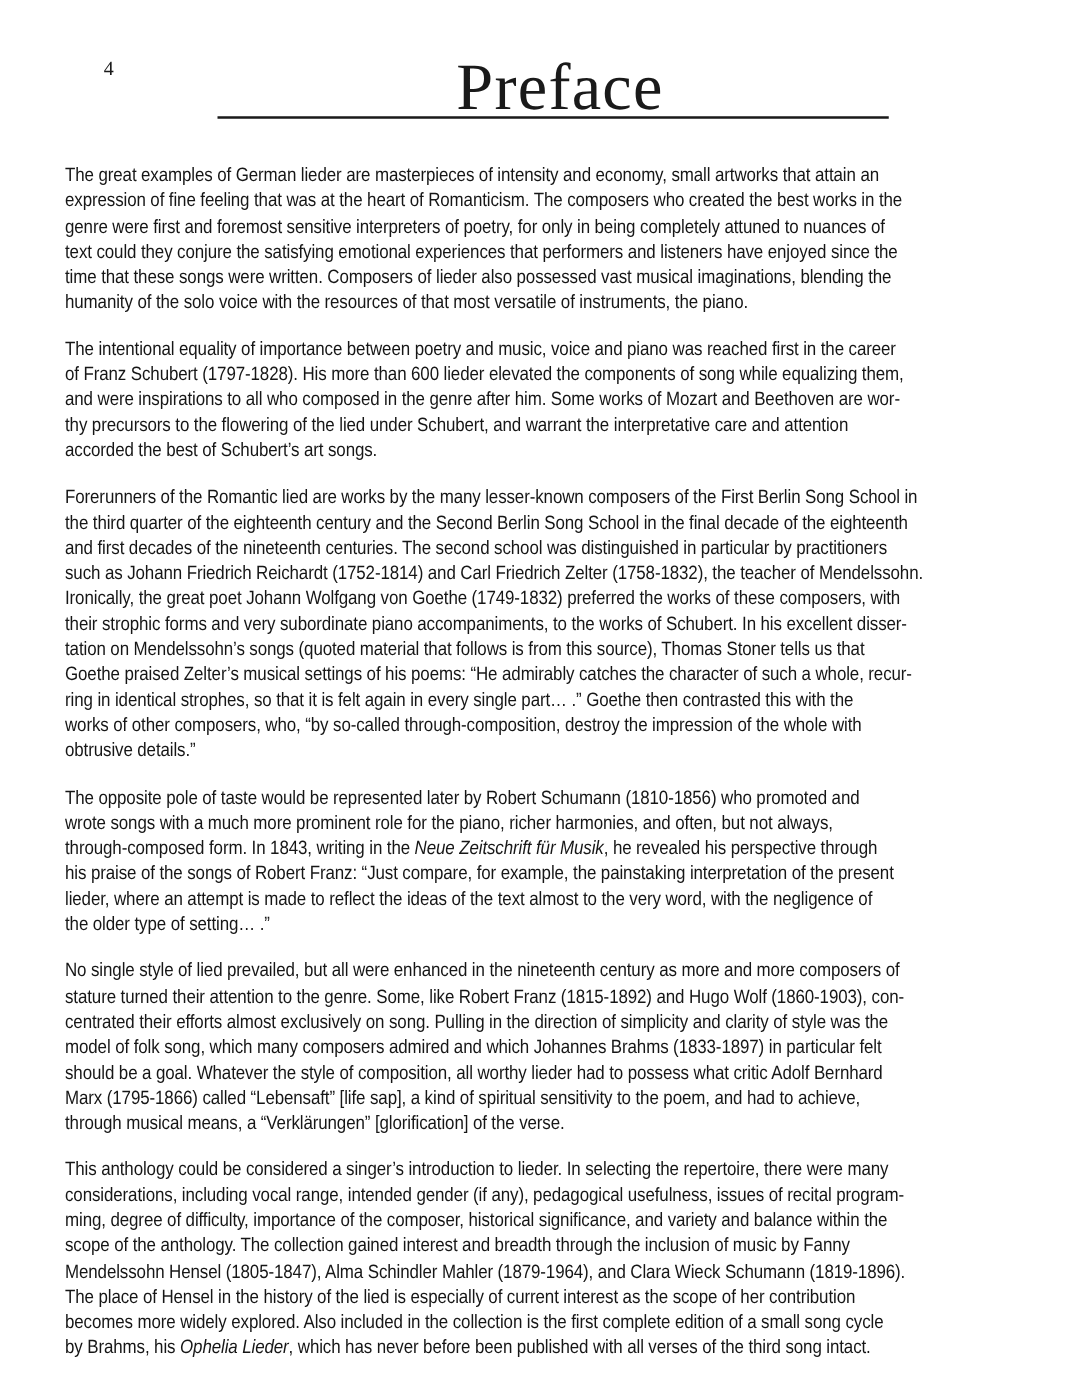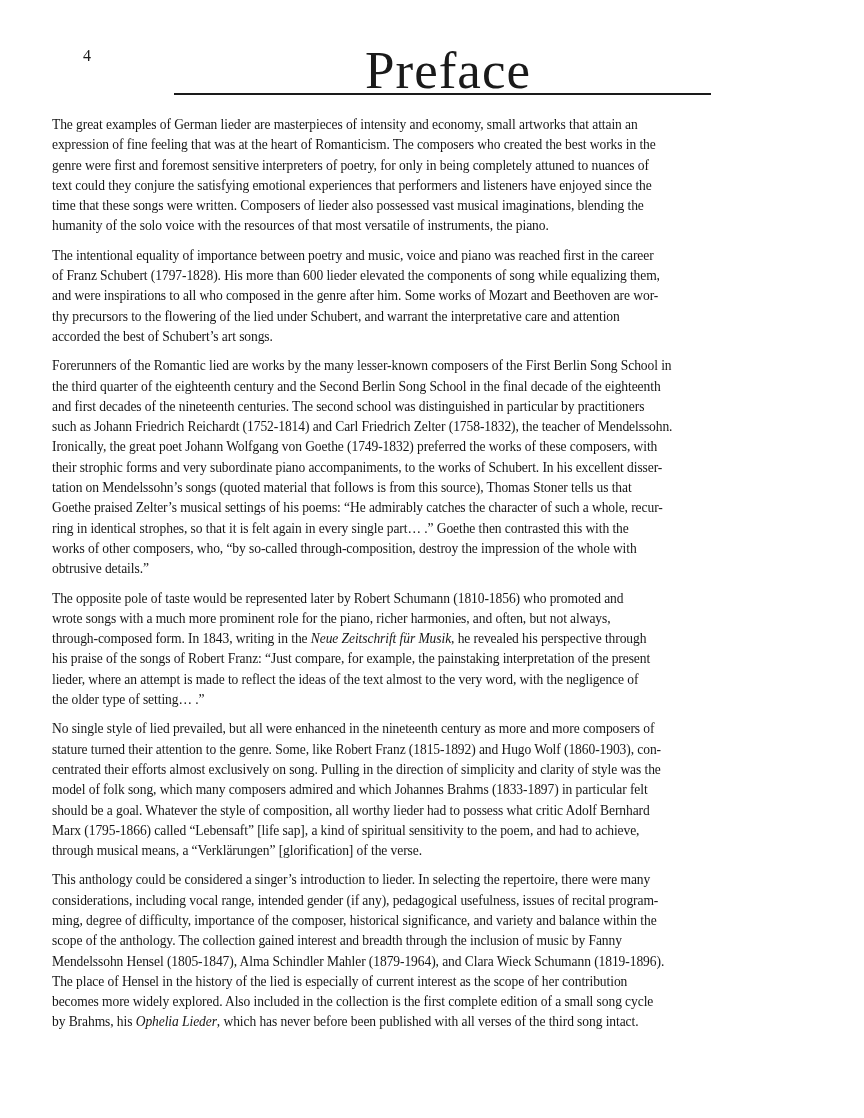--- a/index.html
+++ b/index.html
@@ -44,22 +44,21 @@
     height: 2px;
     background: #1a1a1a;
   }
   .body-text {
     position: absolute;
     left: 52px;
     top: 114px;
     width: 770px;
   }
   .paragraph {
-    margin: 0 0 9px 0;
-    font-family: Liberation Serif, serif;
+    margin: 17px 0 9px 0;
   }
   .line {
     white-space: nowrap;
     height: 20.3px;
     line-height: 20.3px;
     font-size: 15.4px;
     letter-spacing: -0.1px;
     transform: scaleX(0.88);
     transform-origin: 0 50%;
     color: #161616;

